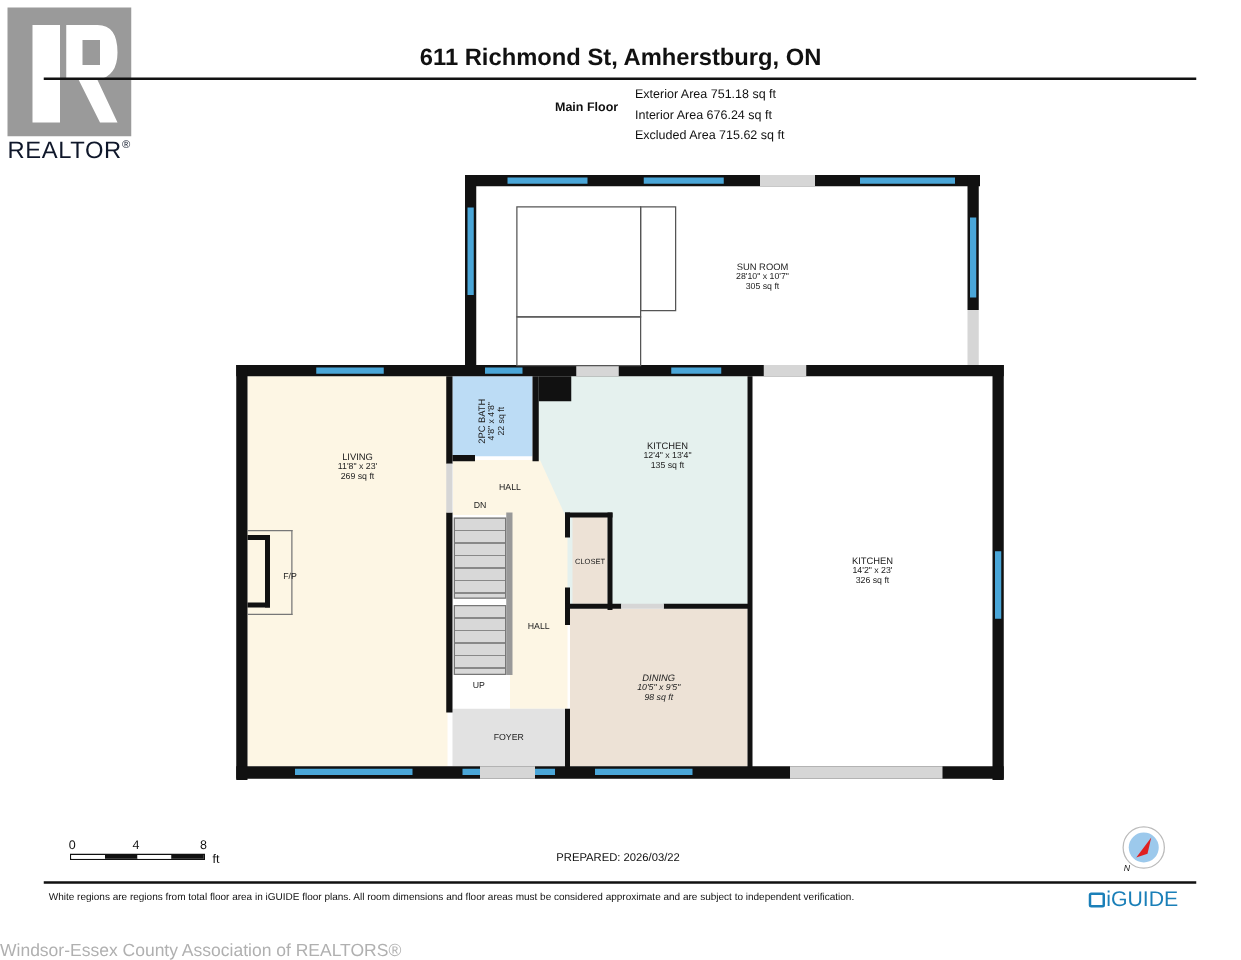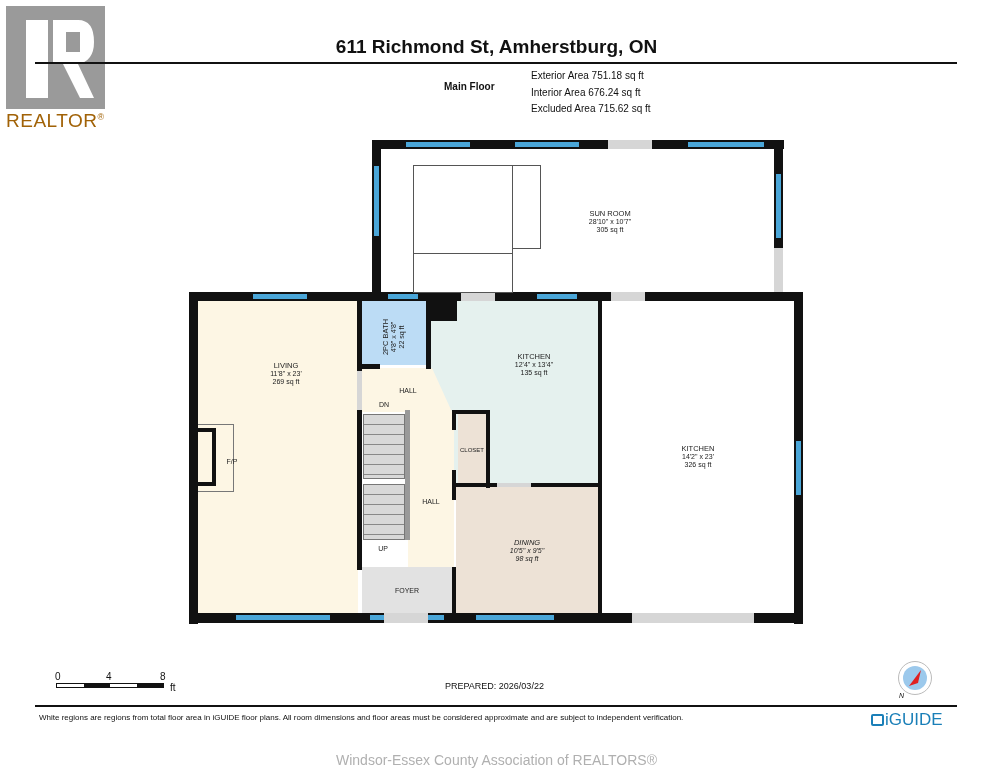--- a/index.html
+++ b/index.html
@@ -1,40 +1,40 @@
 <!DOCTYPE html>
 <html><head>
 <meta charset="utf-8">
 <style>
   html,body{margin:0;padding:0;background:#fff;}
   body{width:993px;height:768px;position:relative;overflow:hidden;font-family:"Liberation Sans",sans-serif;color:#111;}
   .abs{position:absolute;}
   .logo{left:6px;top:6px;width:99px;height:103px;background:#9a9a9a;}
-  .logo-text{left:6px;top:110px;font-size:19px;color:#a16207;letter-spacing:0.5px;}
+  .logo-text{left:6px;top:110px;font-size:19px;color:#0f172a;letter-spacing:0.5px;}
   .logo-text sup{font-size:9px;}
   .title{left:0;width:993px;top:36px;text-align:center;font-size:19px;font-weight:bold;}
   .title-rule{left:35px;top:62px;width:922px;height:2px;background:#111;}
   .floor-label{left:444px;top:81px;font-size:10px;font-weight:bold;}
-  .area-line{left:508px;font-size:10px;margin-left:23px;}
+  .area-line{left:508px;font-size:10px;}
   .room{position:absolute;box-sizing:border-box;}
   .wall{position:absolute;background:#111;}
   .win{position:absolute;background:#4aa6d8;}
   .door{position:absolute;background:#d6d6d6;}
   .rlabel{position:absolute;text-align:center;font-size:7px;line-height:8px;color:#222;}
   .rname{display:block;font-size:7.5px;}
   .furn{position:absolute;border:1px solid #555;box-sizing:border-box;}
   .stairs{position:absolute;background:#d8d8d8;border:1px solid #777;box-sizing:border-box;
     background-image:repeating-linear-gradient(to bottom,#d8d8d8 0,#d8d8d8 9px,#888 9px,#888 10px);}
   .scalebar{left:56px;top:683px;width:108px;height:5px;border:1px solid #111;box-sizing:border-box;display:flex;}
   .scalebar div{flex:1;}
   .prepared{left:445px;top:681px;font-size:9px;}
   .bottom-rule{left:35px;top:705px;width:922px;height:2px;background:#111;}
   .disclaimer{left:39px;top:713px;font-size:8px;}
   .iguide{left:871px;top:710px;font-size:17px;color:#1a7fb8;}
-  .assoc{left:0;width:993px;top:752px;text-align:center;font-size:14px;color:#b0b0b0;}
+  .assoc{left:0;width:993px;top:752px;font-size:14px;color:#b0b0b0;}
   .compass{left:898px;top:661px;width:34px;height:34px;border-radius:50%;border:1px solid #bbb;background:#fff;box-sizing:border-box;}
   .compass-inner{position:absolute;left:4px;top:4px;width:24px;height:24px;border-radius:50%;background:#9cc9ec;}
 </style>
 </head>
 <body>
 
 <div class="abs logo">
   <svg width="99" height="103" viewBox="0 0 99 103">
     <rect x="20" y="14" width="22" height="78" fill="#fff"></rect>
     <path d="M47 14 H72 Q88 14 88 36 Q88 55 72 58 L88 92 H74 L57 58 H47 Z" fill="#fff"></path>

